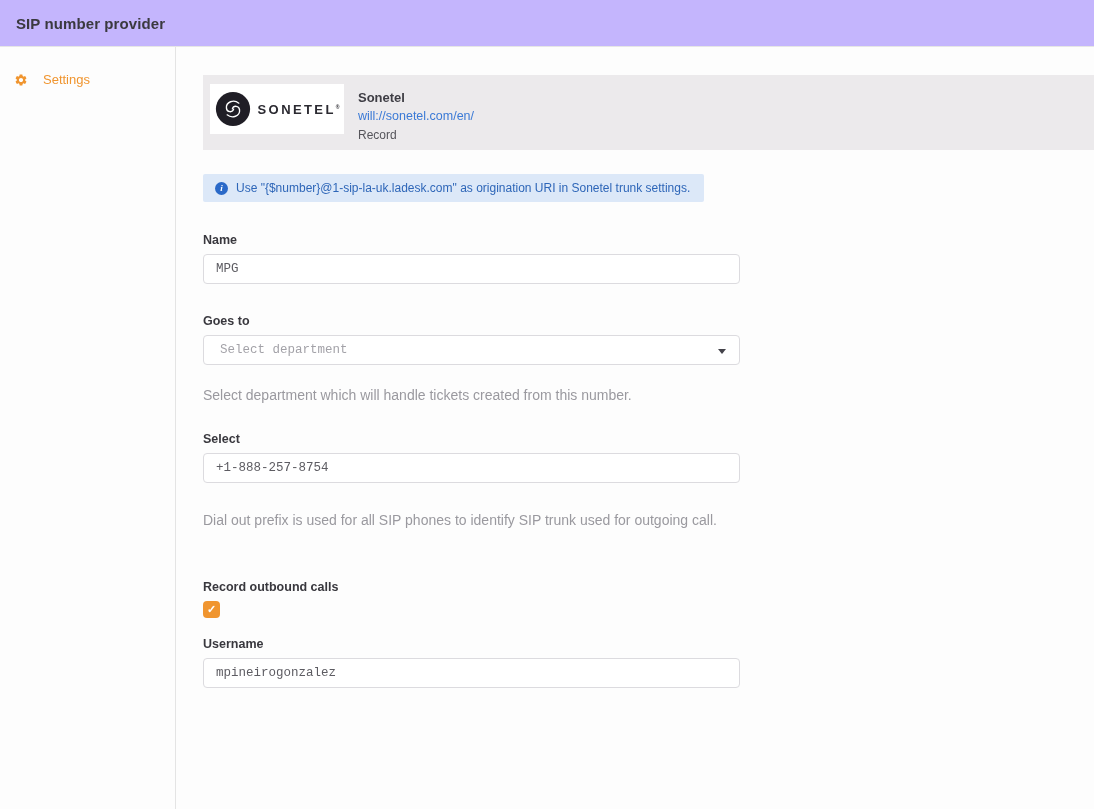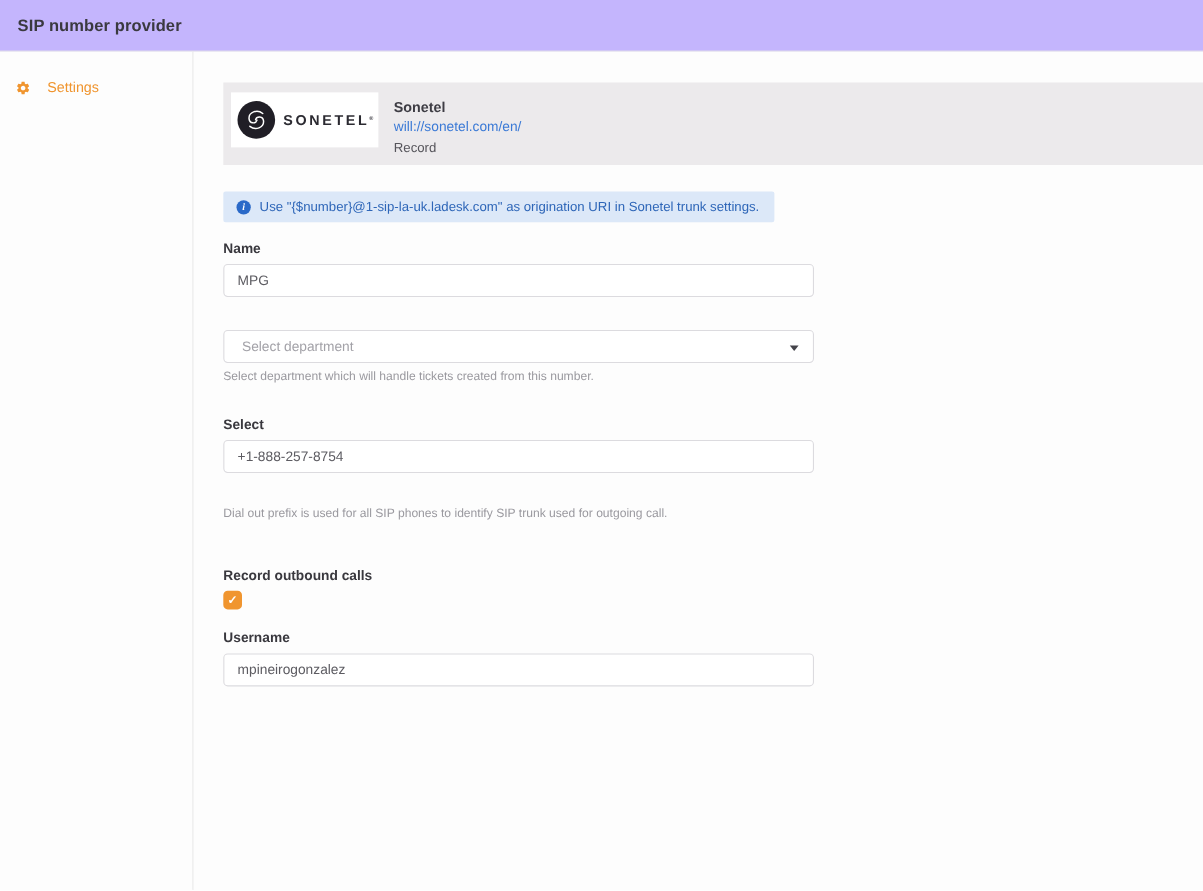--- a/index.html
+++ b/index.html
@@ -44,34 +44,34 @@
   
   .info-banner{ margin-top:24px; display:inline-flex; align-items:center;
     background:var(--banner-bg); color:var(--banner-text); border-radius:2px;
     padding:7px 14px 7px 12px; font-size:12px; line-height:14px; }
   .info-icon{ width:13px; height:13px; border-radius:50%; background:#2a69c8; color:#fff;
     font-size:9px; font-weight:700; display:inline-flex; align-items:center; justify-content:center;
     margin-right:8px; flex:none; font-family:"Liberation Serif", serif; font-style:italic; }
 
   
   .field{ margin-top:30px; }
-  .field.first{ margin-top:17px; }
-  .field.cb-gap{ margin-top:42px; }
+  .field.first{ margin-top:31px; }
+  .field.cb-gap{ margin-top:53px; }
   .field.last{ margin-top:19px; }
   .field label{ display:block; font-size:12.5px; font-weight:700; color:#39383e;
     line-height:15px; margin-bottom:6px; }
   .text-input, .select-box{ width:537px; height:30px; border:1px solid #dcdbdf; border-radius:4px;
     background:#fff; font-size:12.5px; color:#5d5c62; padding:0 12px;
-    font-family:Liberation Sans, sans-serif; outline:none; }
+    font-family:Liberation Mono, monospace; outline:none; }
   .select-box{ display:flex; align-items:center; position:relative; cursor:pointer;padding-left:16px; }
   .select-box .placeholder{ color:#a3a2a8; }
   .caret{ position:absolute; right:13px; top:13px; width:0; height:0;
     border-left:4px solid transparent; border-right:4px solid transparent;
     border-top:5px solid #44434a; }
-  .helper{ font-size:11px; color:#9a999f; margin-top:5px; line-height:14px; }
+  .helper{ font-size:14px; color:#9a999f; margin-top:23px; line-height:14px; }
 
   .checkbox{ width:17px; height:17px; margin-top:4px; border-radius:4px;
     background:var(--accent-orange); color:#fff; display:flex; align-items:center;
     justify-content:center; font-size:11px; font-weight:700; cursor:pointer; }
   .checkbox::after{ content:"\2713"; }
 </style>
 </head>
 <body>
 
 <header class="app-header">
@@ -114,20 +114,21 @@
       <span class="info-icon">i</span>
       <span>Use "{$number}@1-sip-la-uk.ladesk.com" as origination URI in Sonetel trunk settings.</span>
     </div>
 
     <div class="field first">
       <label>Name</label>
       <input class="text-input" type="text" value="MPG" style="">
     </div>
 
     <div class="field">
+      <label>Goes to</label>
       <div class="select-box">
         <span class="placeholder">Select department</span>
         <span class="caret"></span>
       </div>
       <div class="helper">Select department which will handle tickets created from this number.</div>
     </div>
 
     <div class="field">
       <label>Select</label>
       <input class="text-input" type="text" value="+1-888-257-8754" style="">

